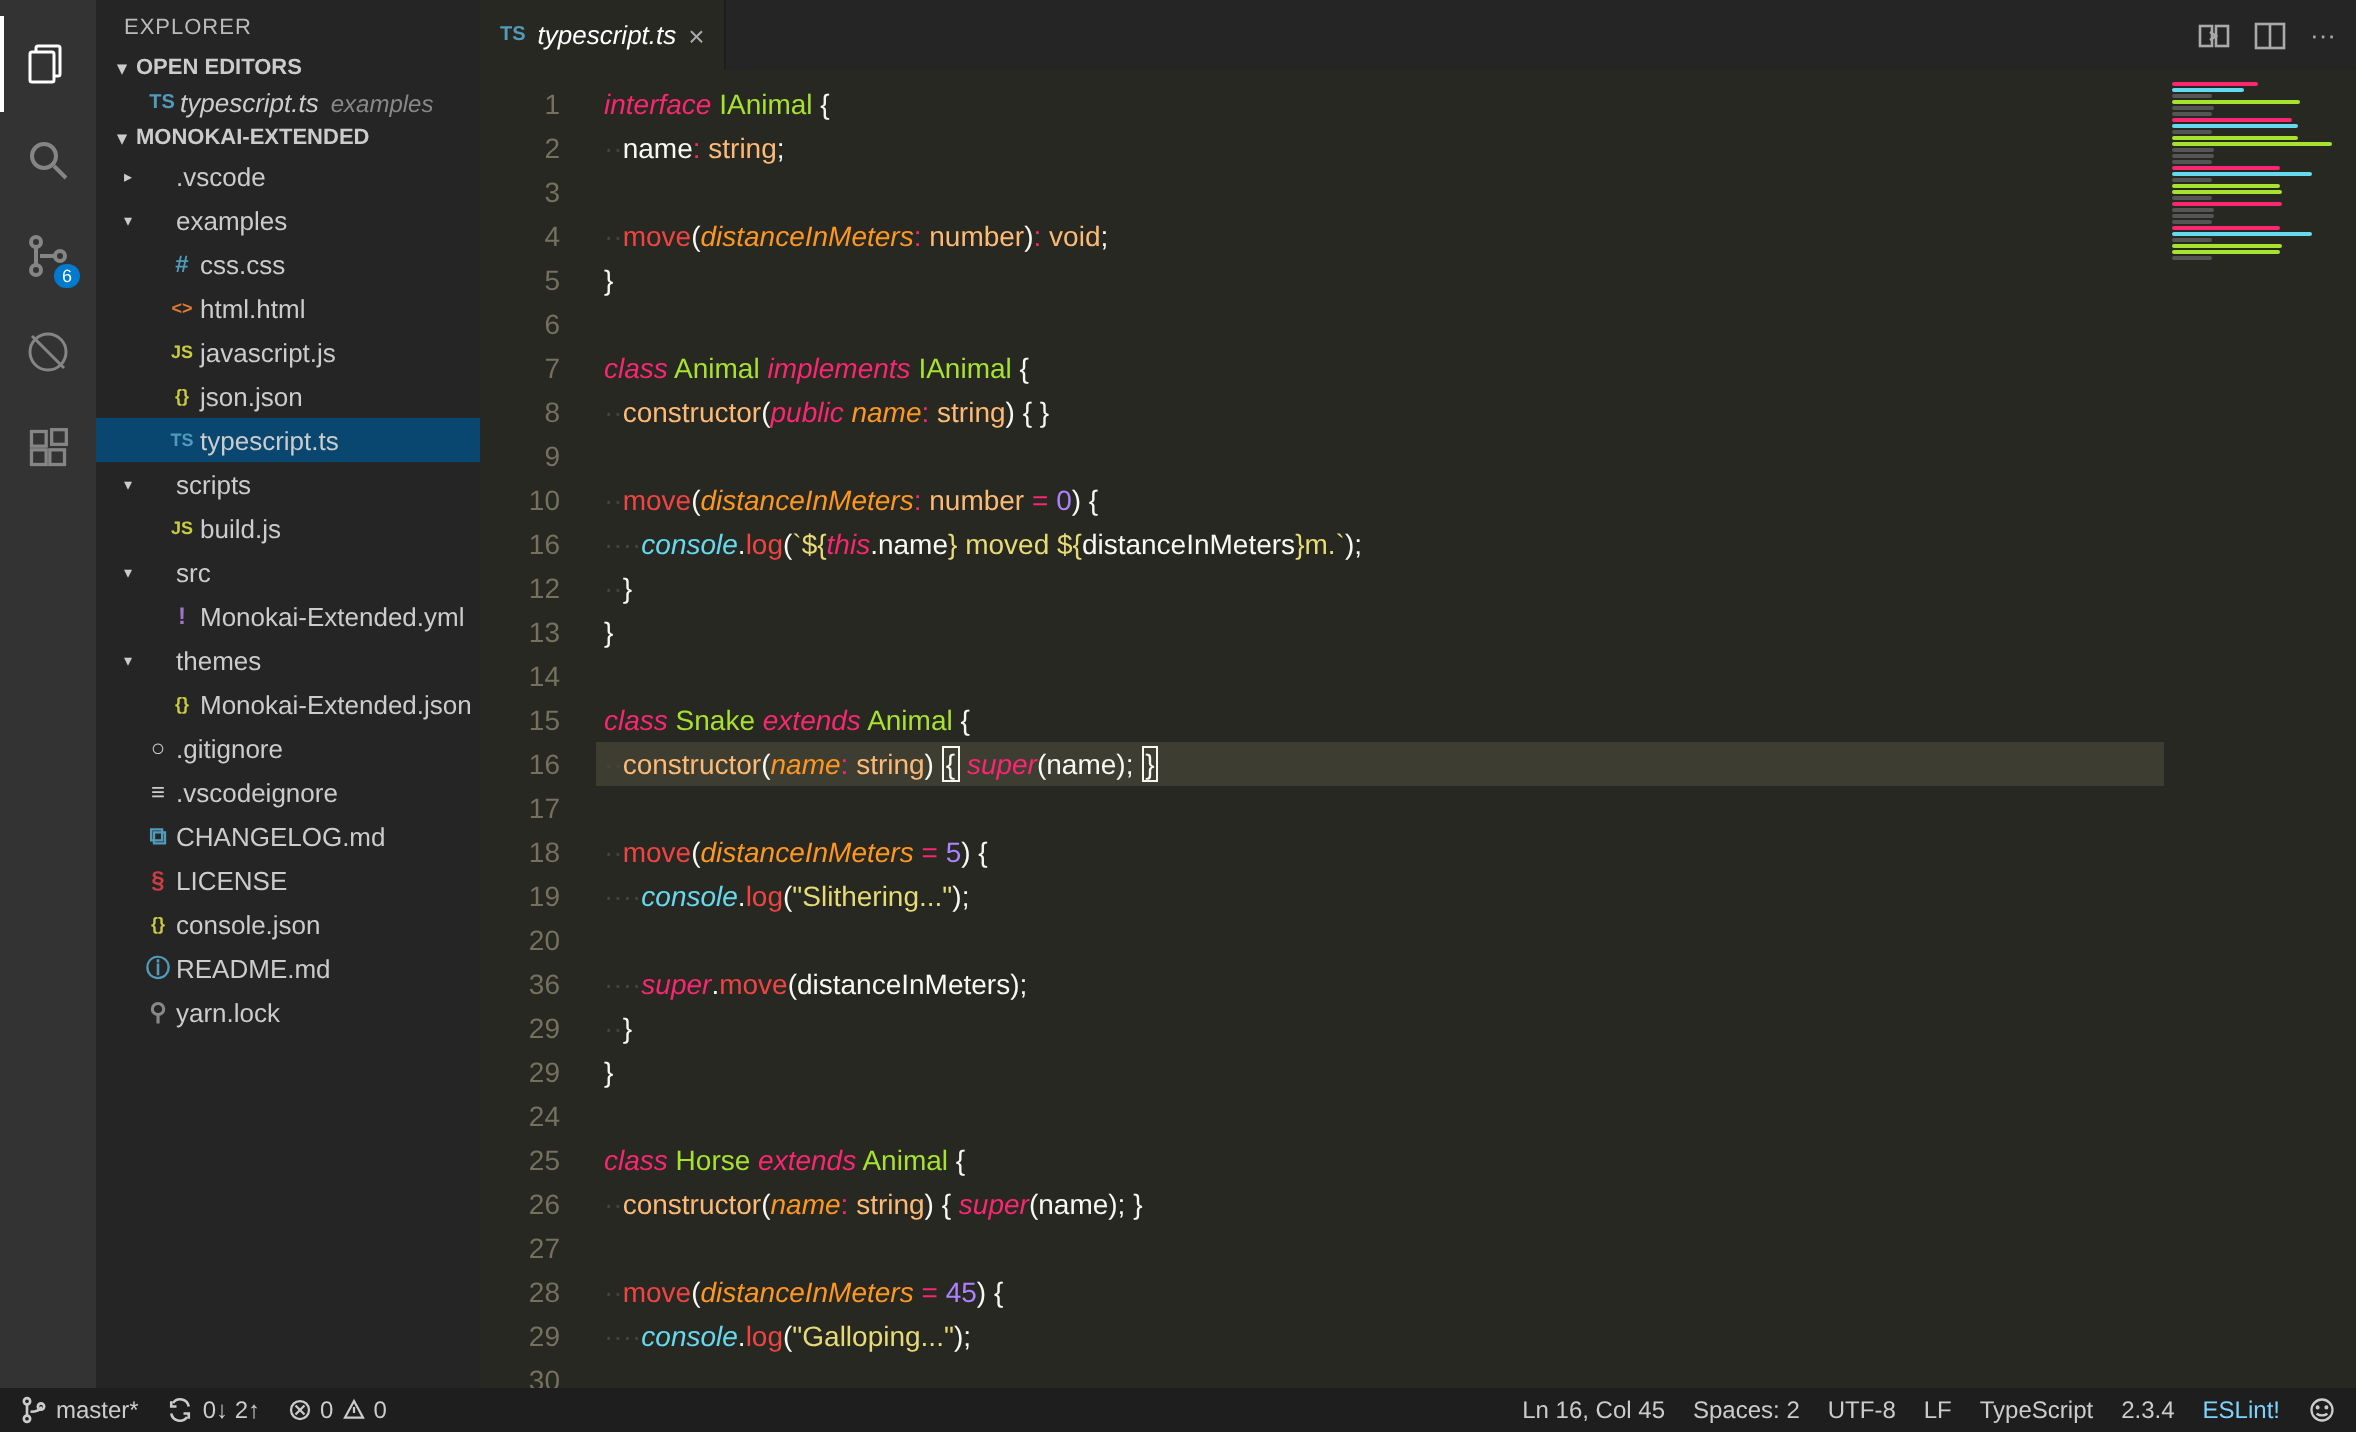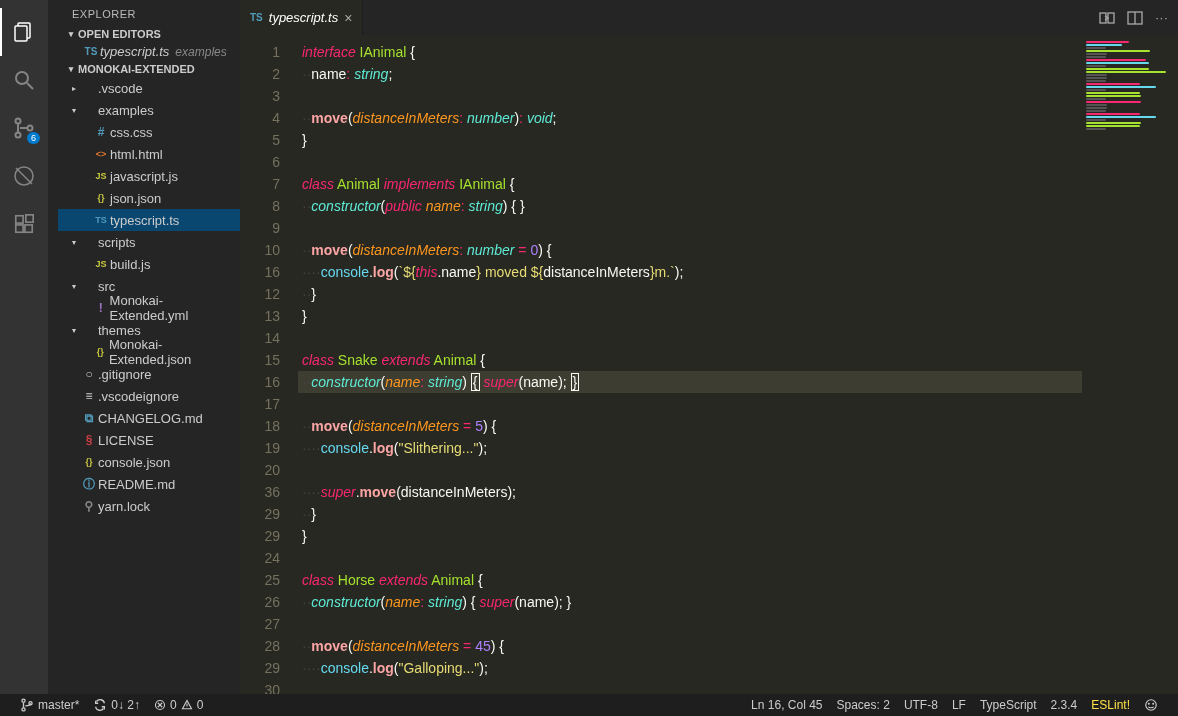--- a/index.html
+++ b/index.html
@@ -7,21 +7,21 @@
 .main { flex:1; display:flex; overflow:hidden; }
 
 
 .activity-bar { width:48px; background:#333333; display:flex; flex-direction:column; align-items:center; padding-top:8px; }
 .activity-item { width:48px; height:48px; display:flex; align-items:center; justify-content:center; cursor:pointer; color:#858585; position:relative; }
 .activity-item.active { color:#fff; }
 .activity-item.active::before { content:""; position:absolute; left:0; top:0; width:2px; height:100%; background:#fff; }
 .badge { position:absolute; bottom:8px; right:8px; background:#007acc; color:#fff; border-radius:8px; font-size:9px; padding:1px 4px; }
 
 
-.sidebar { width:192px; background:#252526; display:flex; flex-direction:column; overflow:hidden;padding-left:10px; }
+.sidebar { width:192px; background:#252526; display:flex; flex-direction:column; overflow:hidden; }
 .sidebar-title { font-size:11px; color:#bbb; padding:8px 14px 6px; letter-spacing:0.5px; }
 .section-header { display:flex; align-items:center; padding:2px 6px; font-size:11px; font-weight:bold; color:#ccc; cursor:pointer; }
 .section-header .chev { width:14px; text-align:center; font-size:9px; }
 .open-editor-item { display:flex; align-items:center; padding:2px 6px 2px 24px; font-size:13px; color:#ccc; }
 .open-editor-item .icon { width:18px; text-align:center; }
 .open-editor-item .desc { color:#888; margin-left:6px; font-style:italic; font-size:12px;}
 .tree { font-size:13px; }
 .tree-row { display:flex; align-items:center; height:22px; color:#ccc; cursor:pointer; }
 .tree-row .chev { width:12px; text-align:center; font-size:8px; }
 .tree-row .icon { width:18px; text-align:center; }
@@ -43,31 +43,31 @@
 
 .editor-body { flex:1; display:flex; position:relative; overflow:hidden; }
 .gutter { width:58px; text-align:right; padding:6px 18px 6px 6px; color:#75715e; font-family:Consolas,"Courier New",monospace; font-size:14px; line-height:22px; user-select:none;}
 .code { flex:1; padding:6px 0; font-family:Consolas,"Courier New",monospace; font-size:14px; line-height:22px; white-space:pre; color:#f8f8f2;}
 .code-line { height:22px; padding-left:4px;}
 .code-line.current { background:#3e3d32; }
 .minimap { width:96px; background:#272822; position:relative; padding:6px 4px; }
 .mm-line { height:2px; margin-bottom:1px; border-radius:1px; }
 
 
-.kw{color:#f92672;font-style:italic;} .cls{color:#a6e22e;} .typ{color:#5eead4;font-style:italic;}
-.fn{color:#fca5a5;font-weight:bold;} .par{color:#fd971f;font-style:italic;} .num{color:#ae81ff;}
-.str{color:#e6db74;} .pun{color:#f8f8f2;} .var{color:#f8f8f2;} .prop{color:#66d9ef;}
+.kw{color:#f92672;font-style:italic;} .cls{color:#a6e22e;} .typ{color:#fdba74;}
+.fn{color:#ef4444;} .par{color:#fd971f;font-style:italic;} .num{color:#ae81ff;}
+.str{color:#e6db74;} .pun{color:#f8f8f2;} .var{color:#f8f8f2;} .prop{color:#66d9ef;font-style:italic;}
 .op{color:#f92672;} .dim{color:#444;}
 .cursor-box { border:1px solid #f8f8f2; padding:0 1px; }
 
 
-.status-bar { height:22px; background:#1e1e1e; display:flex; align-items:center; font-size:12px; color:#ccc; padding:0 20px; gap:14px;}
+.status-bar { height:22px; background:#1e1e1e; display:flex; align-items:center; font-size:12px; color:#ccc; padding:0 10px; gap:14px;}
 .status-bar .right { margin-left:auto; display:flex; gap:14px; align-items:center;}
 .status-item { display:flex; align-items:center; gap:4px; cursor:pointer;}
-.eslint { color:#fde047; }
+.eslint { color:#7dd3fc; }
 svg { display:block; }
 </style>
 </head>
 <body>
 
 <div class="main">
 
   <div class="activity-bar">
     <div class="activity-item active">
       <svg width="24" height="24" viewBox="0 0 24 24" fill="none" stroke="currentColor" stroke-width="1.5">

